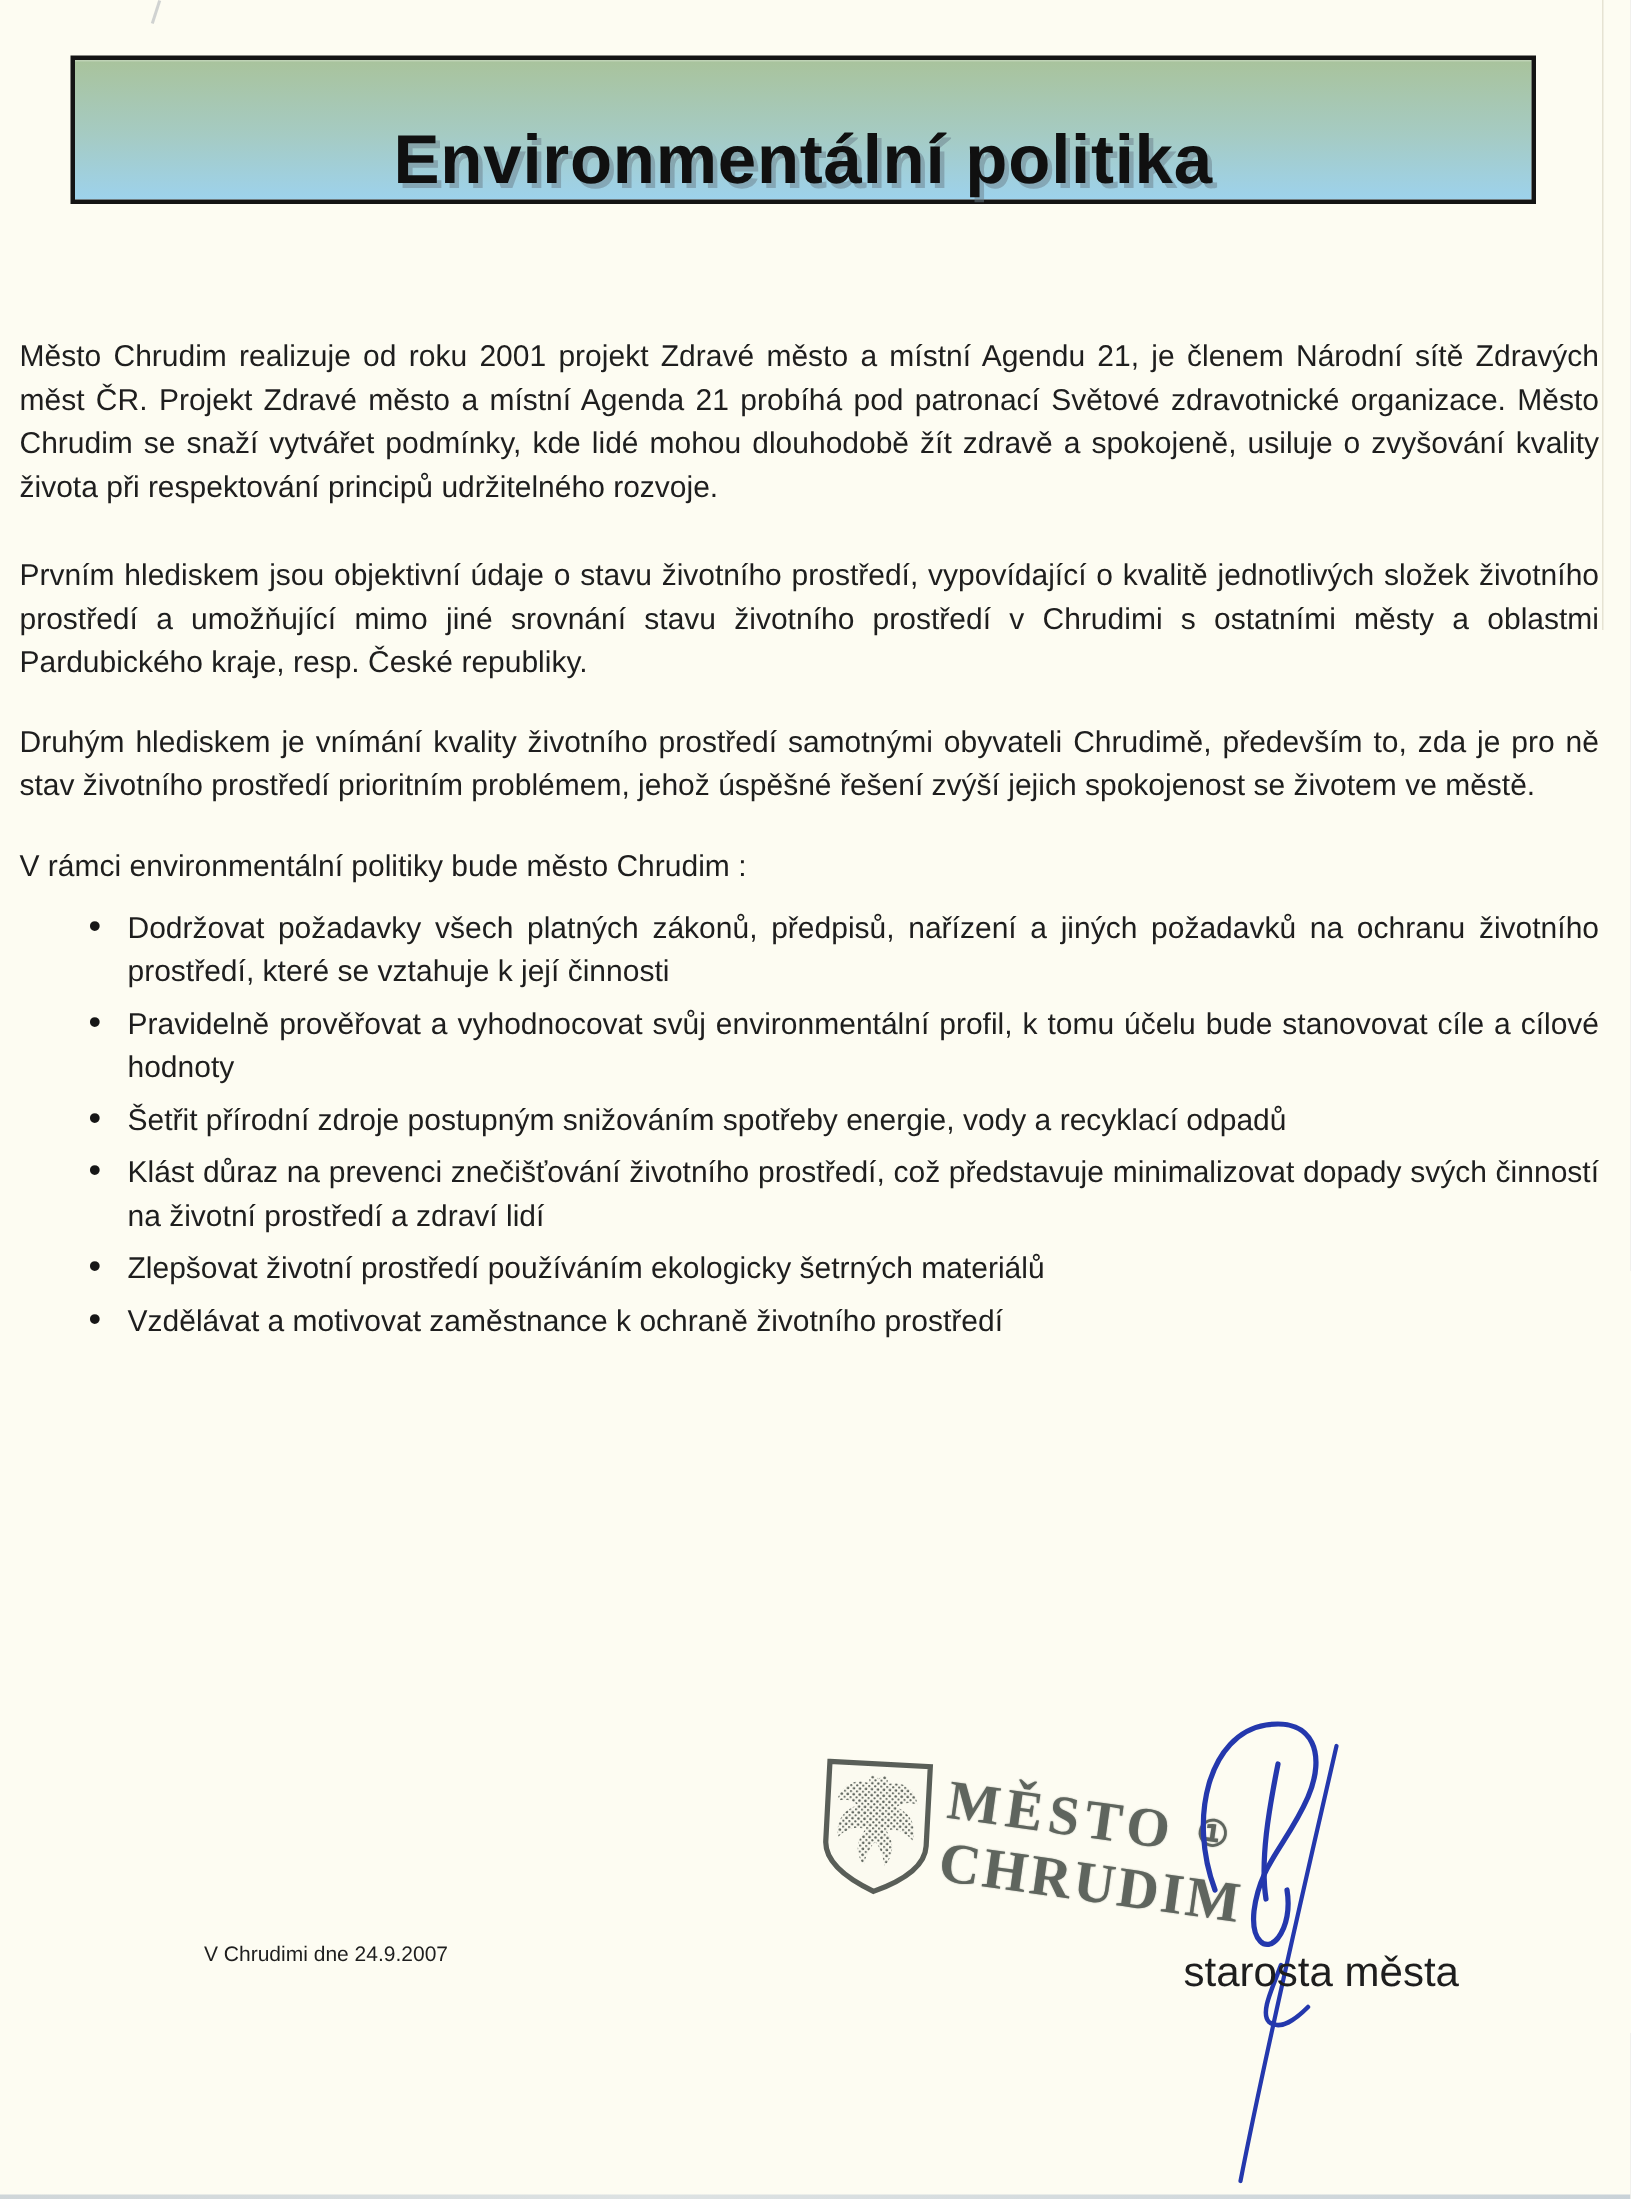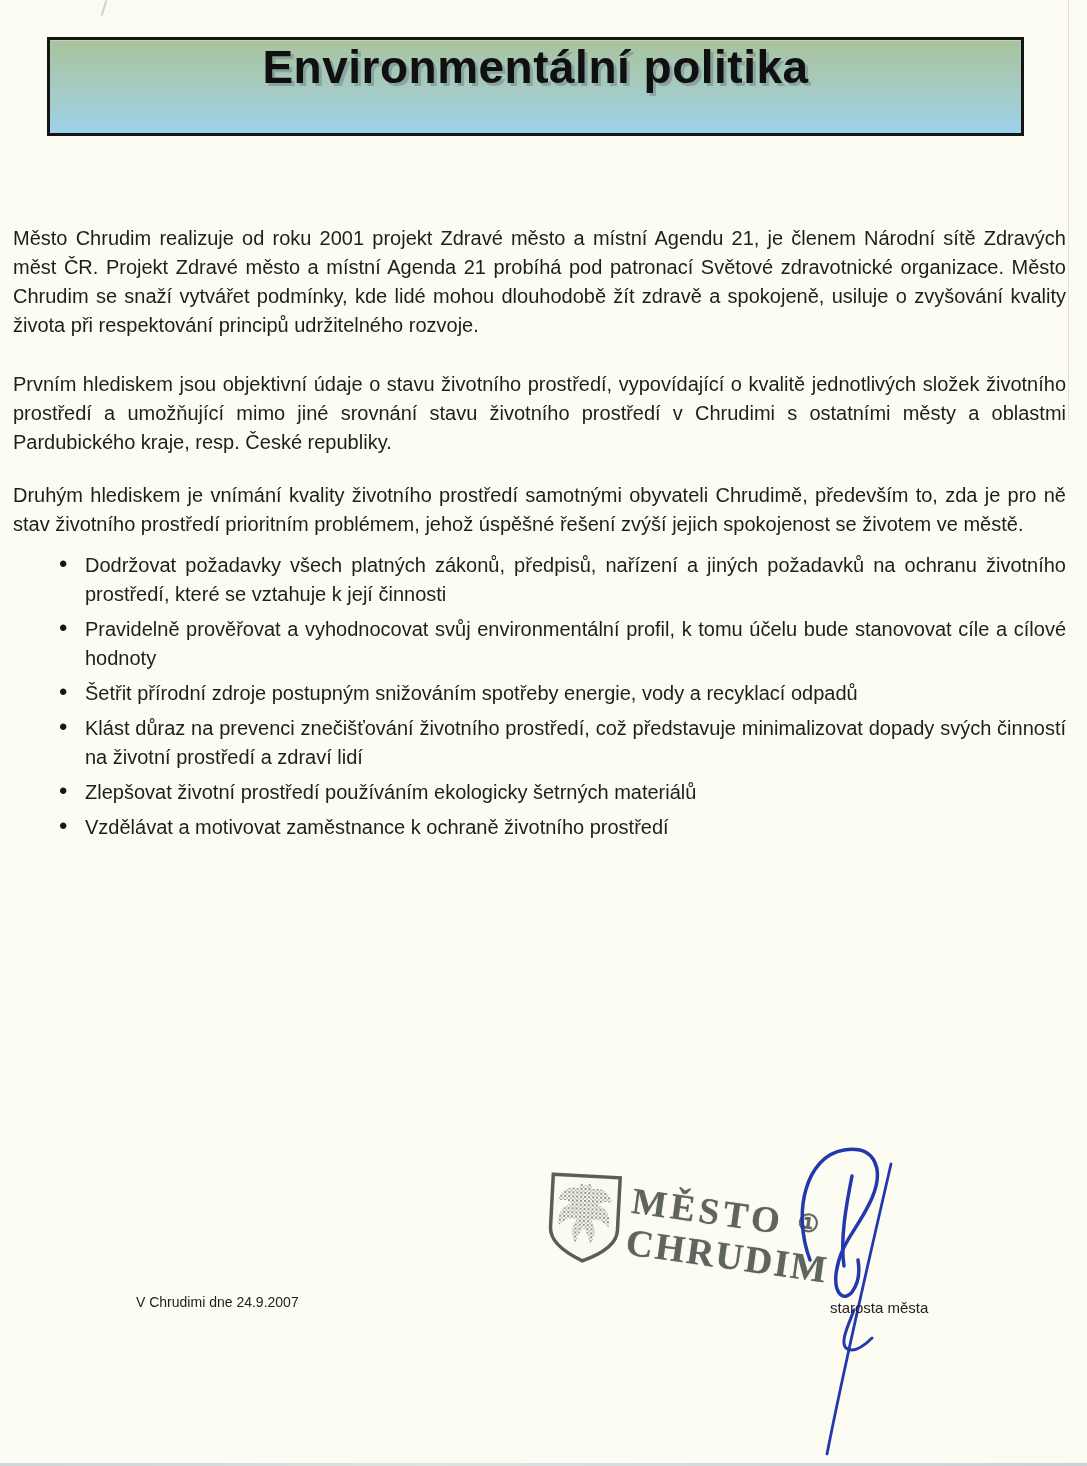--- a/index.html
+++ b/index.html
@@ -33,21 +33,21 @@
   .artifact-bottom-edge{
     position:absolute;left:0;bottom:0;width:100%;height:3px;
     background:linear-gradient(90deg,#aab7c4 0%,#c3cdd6 40%,#9fb0c2 100%);
     opacity:.55;
   }
   
   .banner{
     position:absolute;left:47px;top:37px;width:977px;height:99px;
     border:3px solid #141414;
     background:linear-gradient(180deg,var(--banner-top) 0%,#a5cbc4 55%,var(--banner-bottom) 100%);
-    display:flex;align-items:flex-start;justify-content:center;
+    display:flex;align-items:flex-end;justify-content:center;
     box-shadow:inset 0 1px 0 rgba(255,255,255,.25);
   }
   .banner h1{
     margin:0;
     font-size:46px;font-weight:bold;letter-spacing:.5px;
     color:#101010;
     text-shadow:3px 3px 0 rgba(105,125,138,.5);
   }
   
   .content{
@@ -94,39 +94,40 @@
     white-space:nowrap;
   }
   .stamp-line1{font-size:37px;letter-spacing:4px;line-height:38px;}
   .stamp-badge{
     display:inline-block;font-size:24px;vertical-align:6px;margin-left:14px;letter-spacing:0;
   }
   .stamp-line2{font-size:38px;letter-spacing:2px;line-height:40px;margin-top:2px;}
   
   .signature{position:absolute;left:788px;top:1142px;}
   .date-line{position:absolute;left:136px;top:1294px;font-size:14px;}
-  .signature-role{position:absolute;left:830px;top:1299px;font-size:15px;}
+  .signature-role{position:absolute;left:789px;top:1299px;font-size:28px;}
 </style>
 </head>
 <body>
 
 <div class="page">
 
   <div class="artifact-slash"></div>
   <div class="artifact-crease"></div>
   <div class="artifact-bottom-edge"></div>
 
   <div class="banner">
     <h1>Environmentální politika</h1>
   </div>
 
   <div class="content">
     <p class="p1">Město Chrudim realizuje od roku 2001 projekt Zdravé město a místní Agendu 21, je členem Národní sítě Zdravých měst ČR. Projekt Zdravé město a místní Agenda 21 probíhá pod patronací Světové zdravotnické organizace. Město Chrudim se snaží vytvářet podmínky, kde lidé mohou dlouhodobě žít zdravě a spokojeně, usiluje o zvyšování kvality života při respektování principů udržitelného rozvoje.</p>
     <p class="p3">Prvním hlediskem jsou objektivní údaje o stavu životního prostředí, vypovídající o kvalitě jednotlivých složek životního prostředí a umožňující mimo jiné srovnání stavu životního prostředí v Chrudimi s ostatními městy a oblastmi Pardubického kraje, resp. České republiky.</p>
     <p class="p4">Druhým hlediskem je vnímání kvality životního prostředí samotnými obyvateli Chrudimě, především to, zda je pro ně stav životního prostředí prioritním problémem, jehož úspěšné řešení zvýší jejich spokojenost se životem ve městě.</p>
+    <p class="list-intro">V rámci environmentální politiky  bude město Chrudim :</p>
     <ul class="policy-list">
       <li>Dodržovat požadavky všech platných zákonů, předpisů, nařízení a  jiných požadavků na ochranu životního prostředí, které se vztahuje k její činnosti</li>
       <li>Pravidelně prověřovat a vyhodnocovat svůj environmentální profil, k tomu účelu bude stanovovat cíle a cílové hodnoty</li>
       <li>Šetřit přírodní zdroje postupným snižováním spotřeby energie, vody a recyklací odpadů</li>
       <li>Klást důraz na prevenci znečišťování životního prostředí, což představuje minimalizovat dopady svých činností na životní prostředí a zdraví lidí</li>
       <li>Zlepšovat životní prostředí používáním ekologicky šetrných materiálů</li>
       <li>Vzdělávat a motivovat zaměstnance k ochraně životního prostředí</li>
     </ul>
   </div>
 

